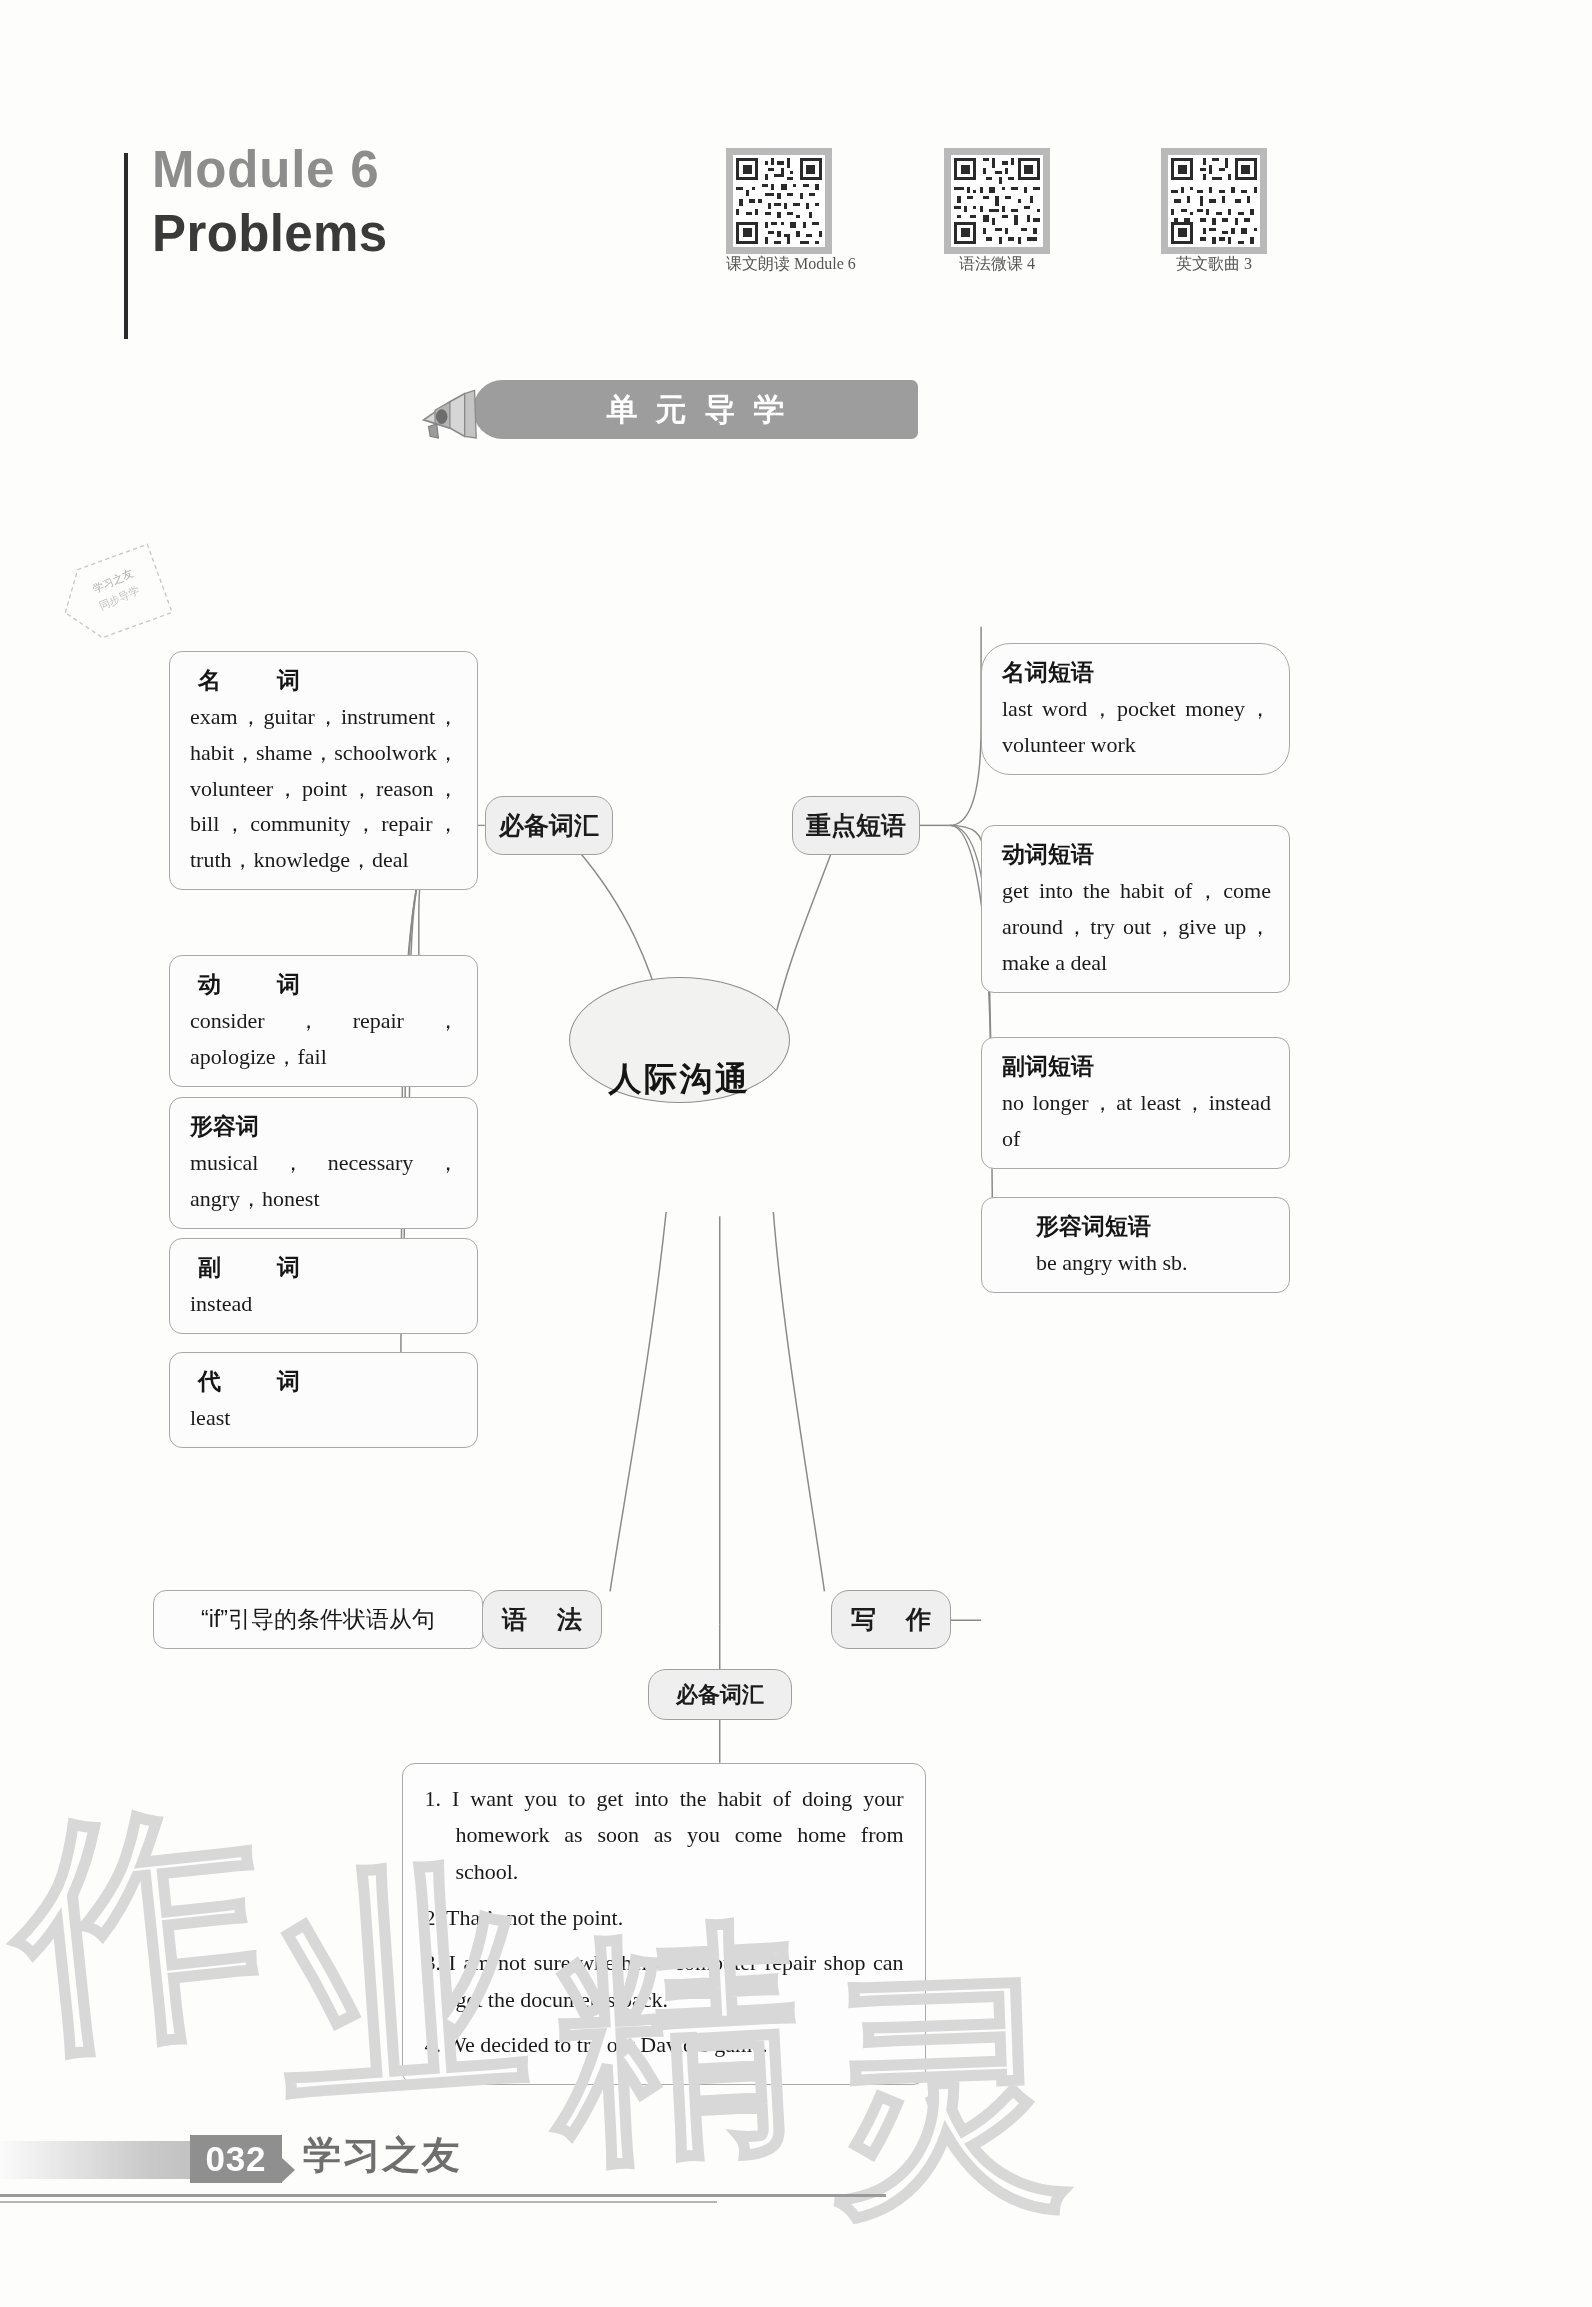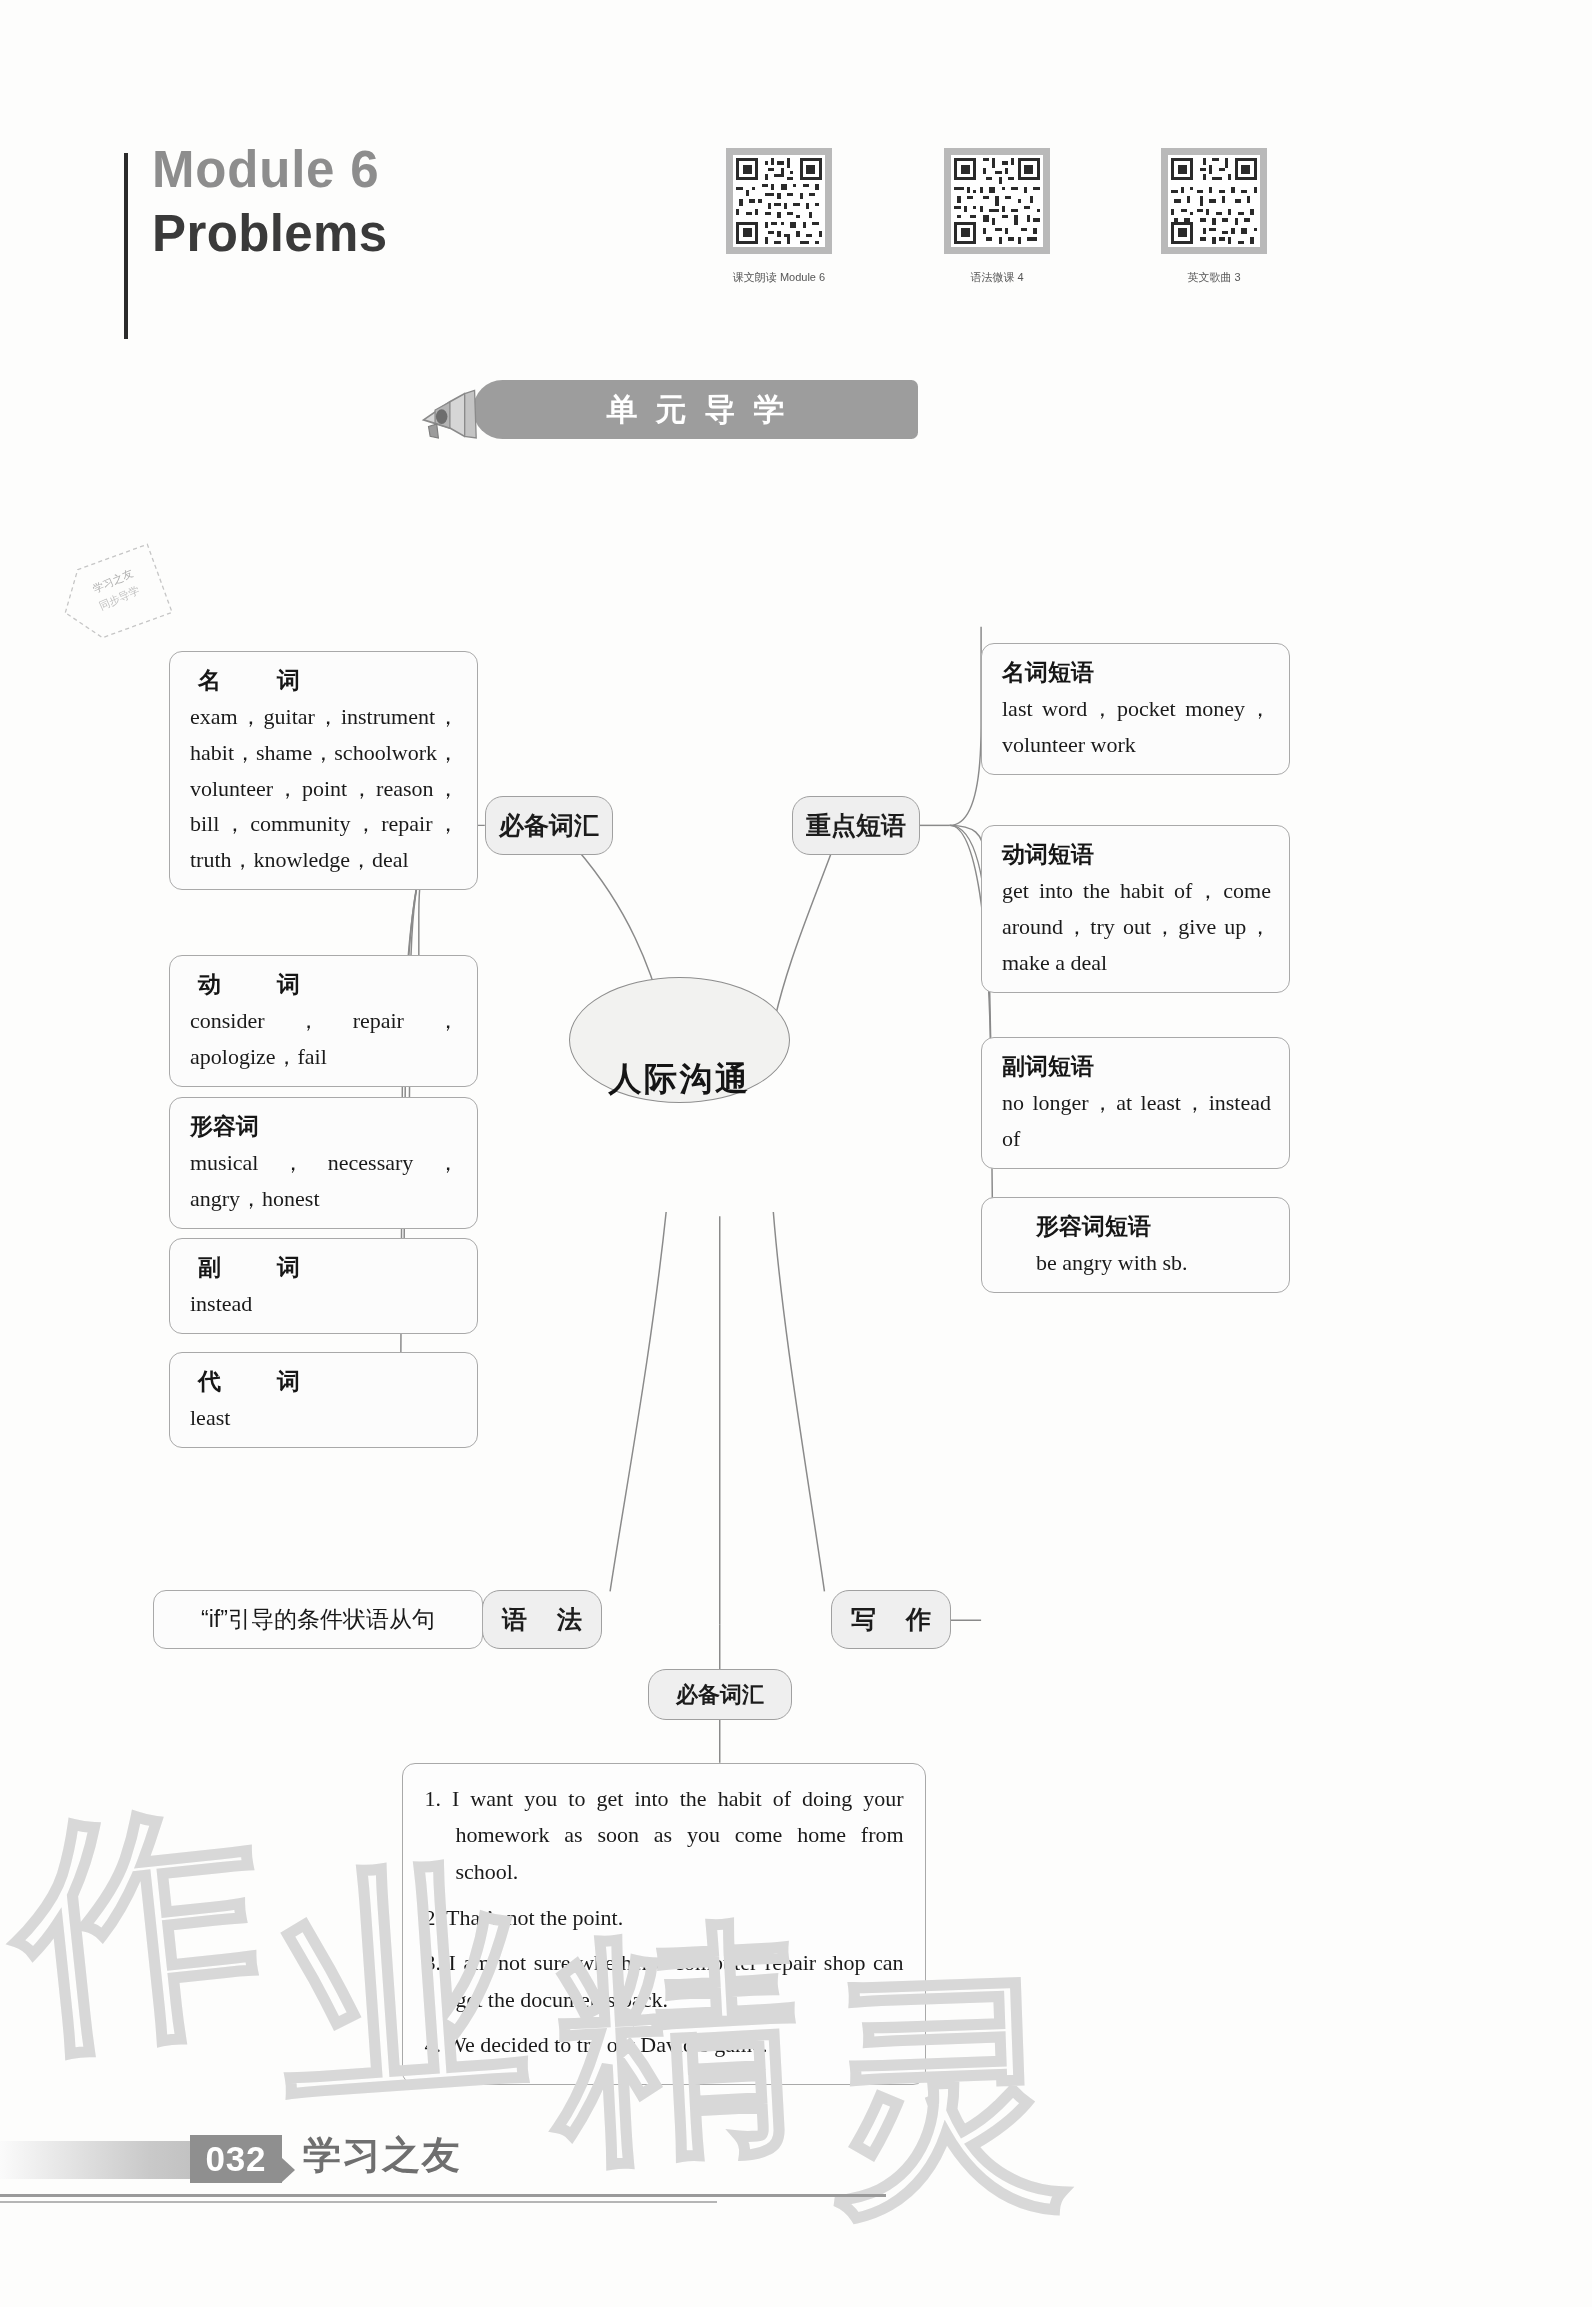--- a/index.html
+++ b/index.html
@@ -21,22 +21,22 @@
   .problems-line{
     font-family:"Liberation Sans",sans-serif;font-weight:bold;
     font-size:51px;color:#3a3a3a;letter-spacing:0.4px;line-height:1.25;
   }
 
   
   .qr-row{position:absolute;left:726px;top:148px;width:825px;height:165px;}
   .qr{position:absolute;text-align:center;}
   .qr-img{width:92px;height:92px;background:#fff;border:7.4px solid #b9b9b9;
           position:relative;overflow:hidden;}
-  .qr-cap{font-family:Liberation Sans, sans-serif;font-size:11px;color:#555;
-          margin-top:16px;white-space:nowrap;}
+  .qr-cap{font-family:Liberation Serif, serif;font-size:16px;color:#555;
+          margin-top:0;white-space:nowrap;}
 
   
   .banner-wrap{position:absolute;left:412px;top:375px;width:511px;height:78px;}
   .banner{position:absolute;left:61px;top:5px;width:445px;height:59px;
           background:#9d9d9d;border-radius:30px 6.6px 6.6px 30px;
           display:flex;align-items:center;justify-content:center;}
   .banner-text{font-family:"Liberation Sans",sans-serif;font-weight:bold;
                color:#fff;font-size:31px;letter-spacing:18px;
                text-indent:18px;}
   .megaphone{position:absolute;left:5px;top:1.6px;width:74px;height:71px;}
@@ -443,21 +443,21 @@
     </div>
   </div>
 
   <div class="node" style="left:169px;top:1352px;width:309px;">
     <div class="box-inner">
       <div class="box-title sp">代　词</div>
       <div class="box-body">least</div>
     </div>
   </div>
 
-  <div class="node" style="left:981px;top:643px;width:309px;">
+  <div class="node" style="left:981px;top:643px;width:309px;border-radius:29px;">
     <div class="box-inner">
       <div class="box-title">名词短语</div>
       <div class="box-body">last word，pocket money，volunteer work</div>
     </div>
   </div>
 
   <div class="node" style="left:981px;top:825px;width:309px;">
     <div class="box-inner">
       <div class="box-title">动词短语</div>
       <div class="box-body">get into the habit of，come around，try out，give up，make a deal</div>

